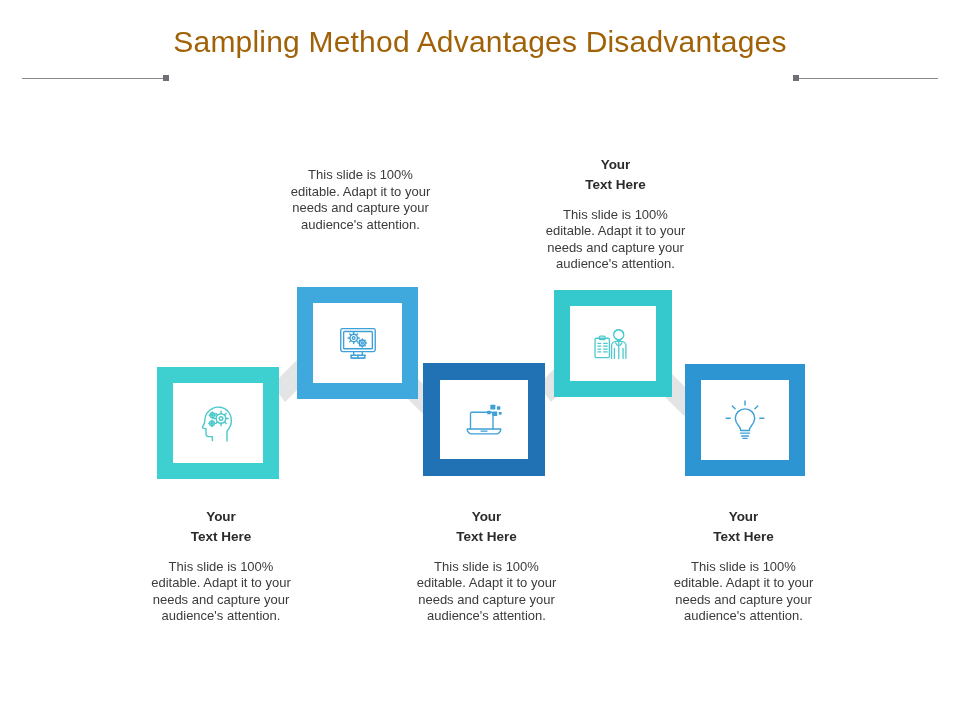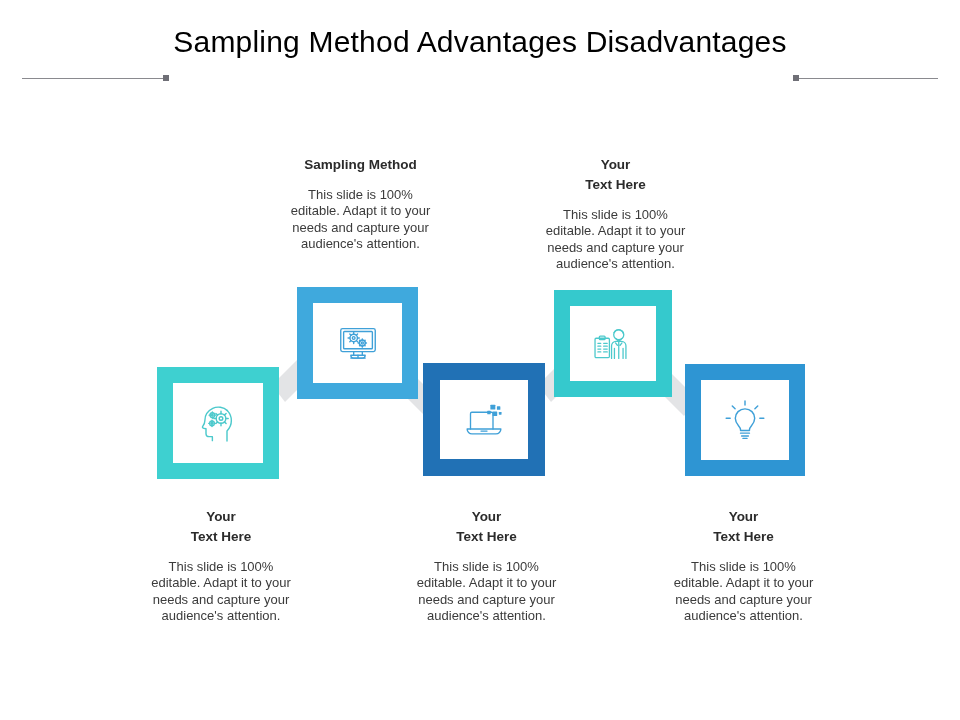--- a/index.html
+++ b/index.html
@@ -18,21 +18,21 @@
   
   .title-wrap {
     position:absolute;
     left:0; top:24px;
     width:960px;
     text-align:center;
   }
   .title {
     font-size:30px;
     font-weight:400;
-    color:#000000;
+    color:#a16207;
     letter-spacing:0.2px;
     line-height:1.2;
     white-space:nowrap;
   }
   .rule {
     position:absolute;
     top:78px;
     height:1px;
     background:#8a8a8f;
   }
@@ -190,21 +190,20 @@
       <svg class="icon-svg" width="46" height="46" viewBox="0 0 64 64" fill="none" stroke="#3FA0D8" stroke-width="2" stroke-linecap="round" stroke-linejoin="round">
         <path d="M32 16.5c-7.7 0-13.5 5.9-13.5 13.2 0 4.7 2.4 8 4.7 10.7 1.6 1.9 2.6 3.3 2.6 5.1v1h12.4v-1c0-1.8 1-3.2 2.6-5.1 2.3-2.7 4.7-6 4.7-10.7 0-7.3-5.8-13.2-13.5-13.2z"></path>
         <path d="M25.8 50.3h12.4M27.3 54.2h9.4M29.2 57.6h5.6"></path>
         <path d="M32 5.6v5.6M14.3 12.6l3.9 3.9M49.7 12.6l-3.9 3.9M5.8 29.6h5.6M52.6 29.6h5.6"></path>
       </svg>
     </div>
   </div>
 
   <div class="tblock" id="text-top-1">
     <div class="heading">
-      <div>Sampling Method</div>
     </div>
     <div class="body">
       <div>This slide is 100%</div>
       <div>editable. Adapt it to your</div>
       <div>needs and capture your</div>
       <div>audience's attention.</div>
     </div>
   </div>
 
   <div class="tblock" id="text-top-2">

